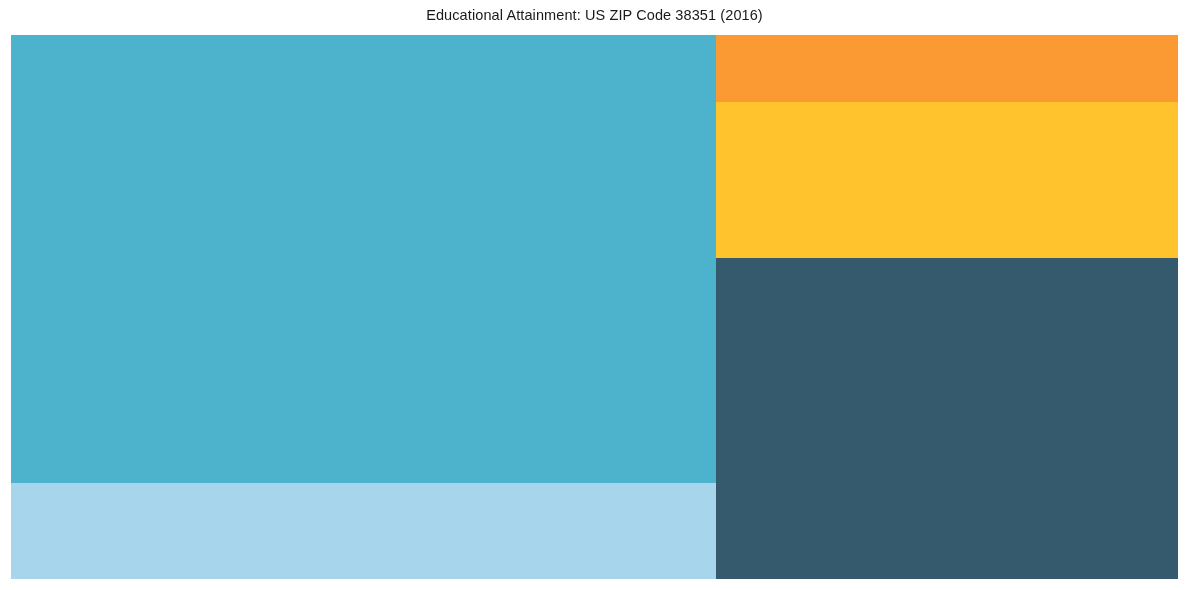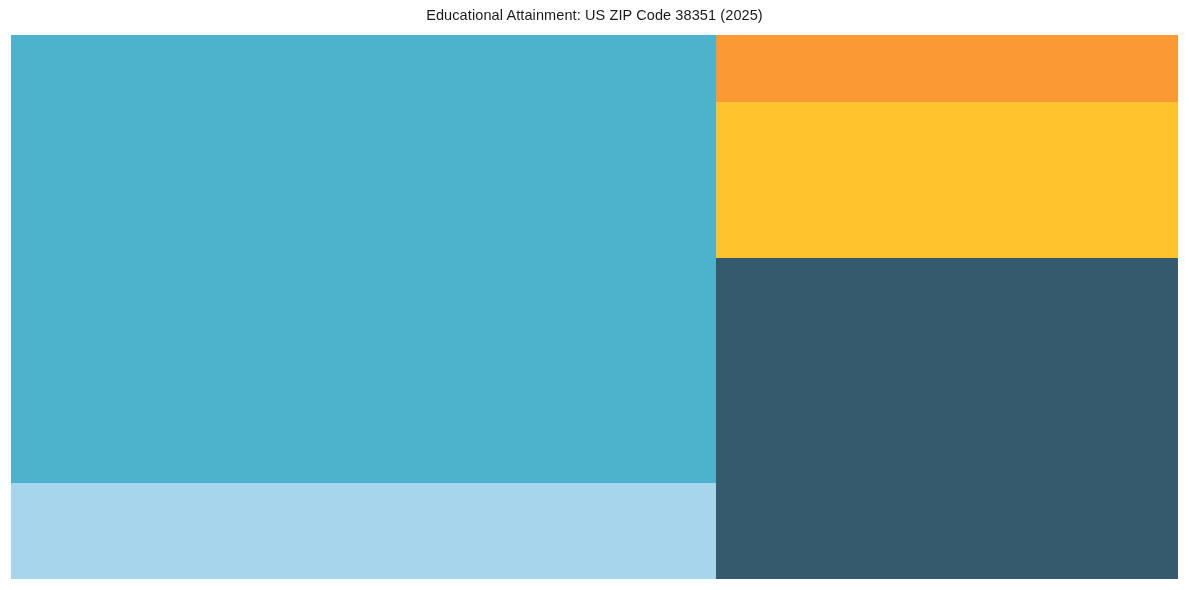--- a/index.html
+++ b/index.html
@@ -73,21 +73,21 @@
   #tile-some-college { height: 17.65%; }
   #tile-bachelors    { height: 12.32%; }
   #tile-graduate     { height: 28.68%; }
   #tile-less-hs      { height: 59.00%; }
 </style>
 </head>
 <body>
 
 <div id="figure" style="background-color: rgb(255, 255, 255);">
 
-  <div id="chart-title" style="color: rgb(26, 26, 26);">Educational Attainment: US ZIP Code 38351 (2025)</div>
+  <div id="chart-title" style="color: rgb(26, 26, 26);">Educational Attainment: US ZIP Code 38351 (2016)</div>
 
   <div id="treemap">
 
     <div class="tm-col" id="col-left">
 
       <div class="tm-tile" id="tile-hs-grad" style="background-color: rgb(77, 179, 204);">
         
       </div>
 
       <div class="tm-tile" id="tile-some-college" style="background-color: rgb(166, 213, 236);">

